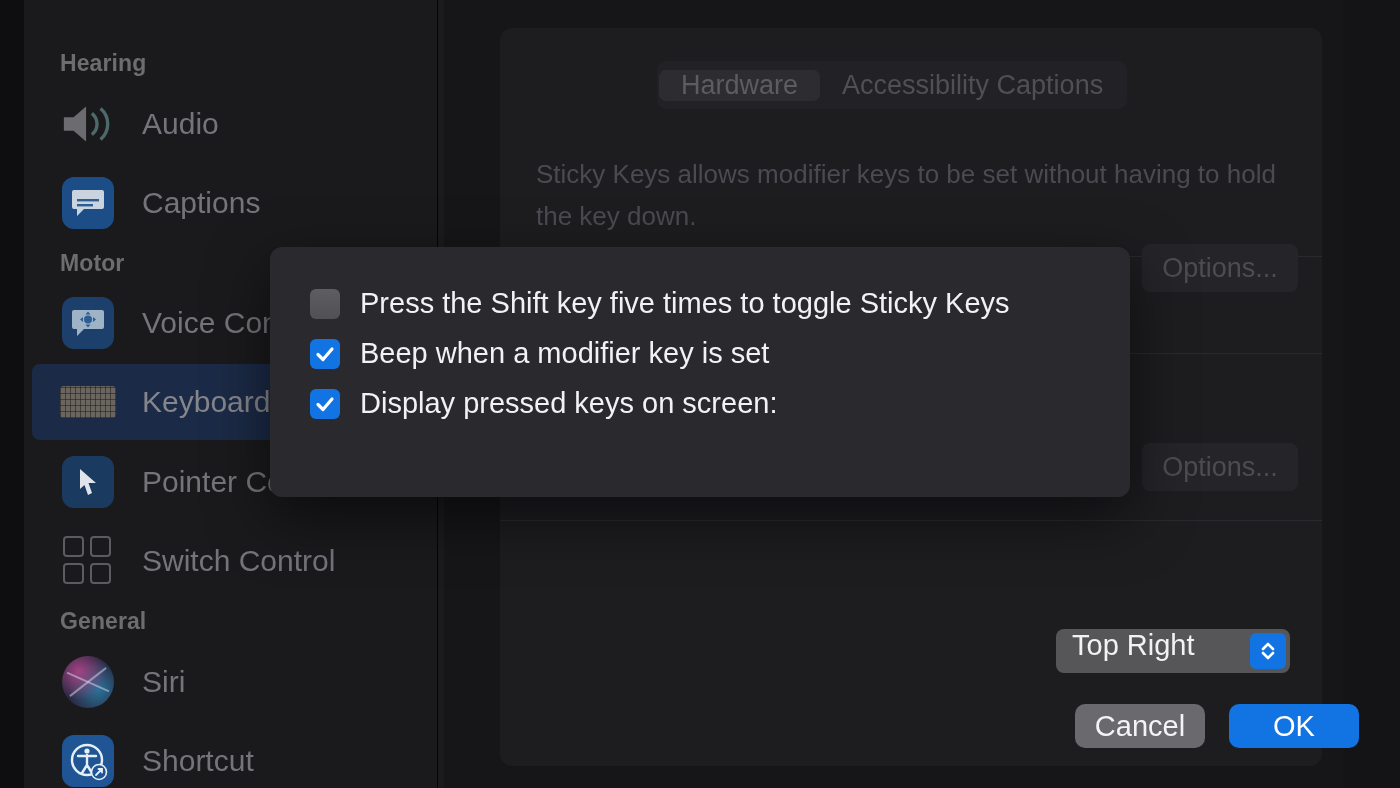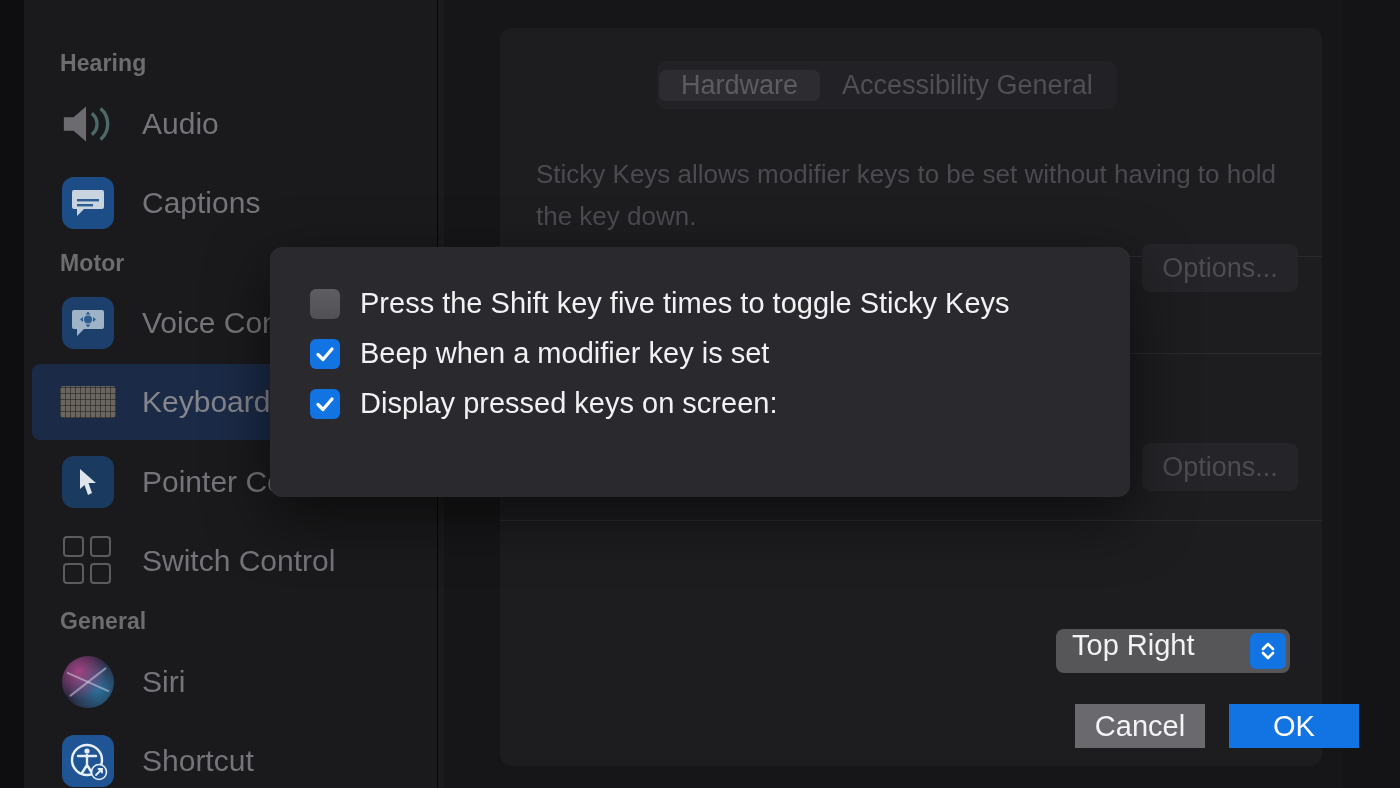--- a/index.html
+++ b/index.html
@@ -263,21 +263,21 @@
     position: absolute;
     right: 4px; top: 4px;
     width: 36px; height: 36px;
     background: #1274e3;
     border-radius: 6px;
     display: flex; align-items: center; justify-content: center;
   }
   .btn {
     position: absolute;
     height: 44px;
-    border-radius: 0;
+    border-radius: 10px;
     display: flex; align-items: center; justify-content: center;
     font-size: 29px;
     white-space: nowrap;
   }
   .btn-cancel {
     left: 805px; top: 457px;
     width: 130px;
     background: #6a6a6e;
     color: #f4f4f6;
   }
@@ -394,21 +394,21 @@
         <span class="sb-label">Shortcut</span>
       </div>
 
     </div>
 
     <div class="content">
       <div class="panel-card">
 
         <div class="segmented">
           <div class="seg-item active">Hardware</div>
-          <div class="seg-item">Accessibility General</div>
+          <div class="seg-item">Accessibility Captions</div>
         </div>
 
         <div class="desc-text">Sticky Keys allows modifier keys to be set without having to hold the key down.</div>
 
         <div class="divider" style="top:228px"></div>
         <div class="options-btn" style="top:216px">Options...</div>
 
         <div class="divider" style="top:325px"></div>
         <div class="row-text" style="top:330px">n when a</div>
 

